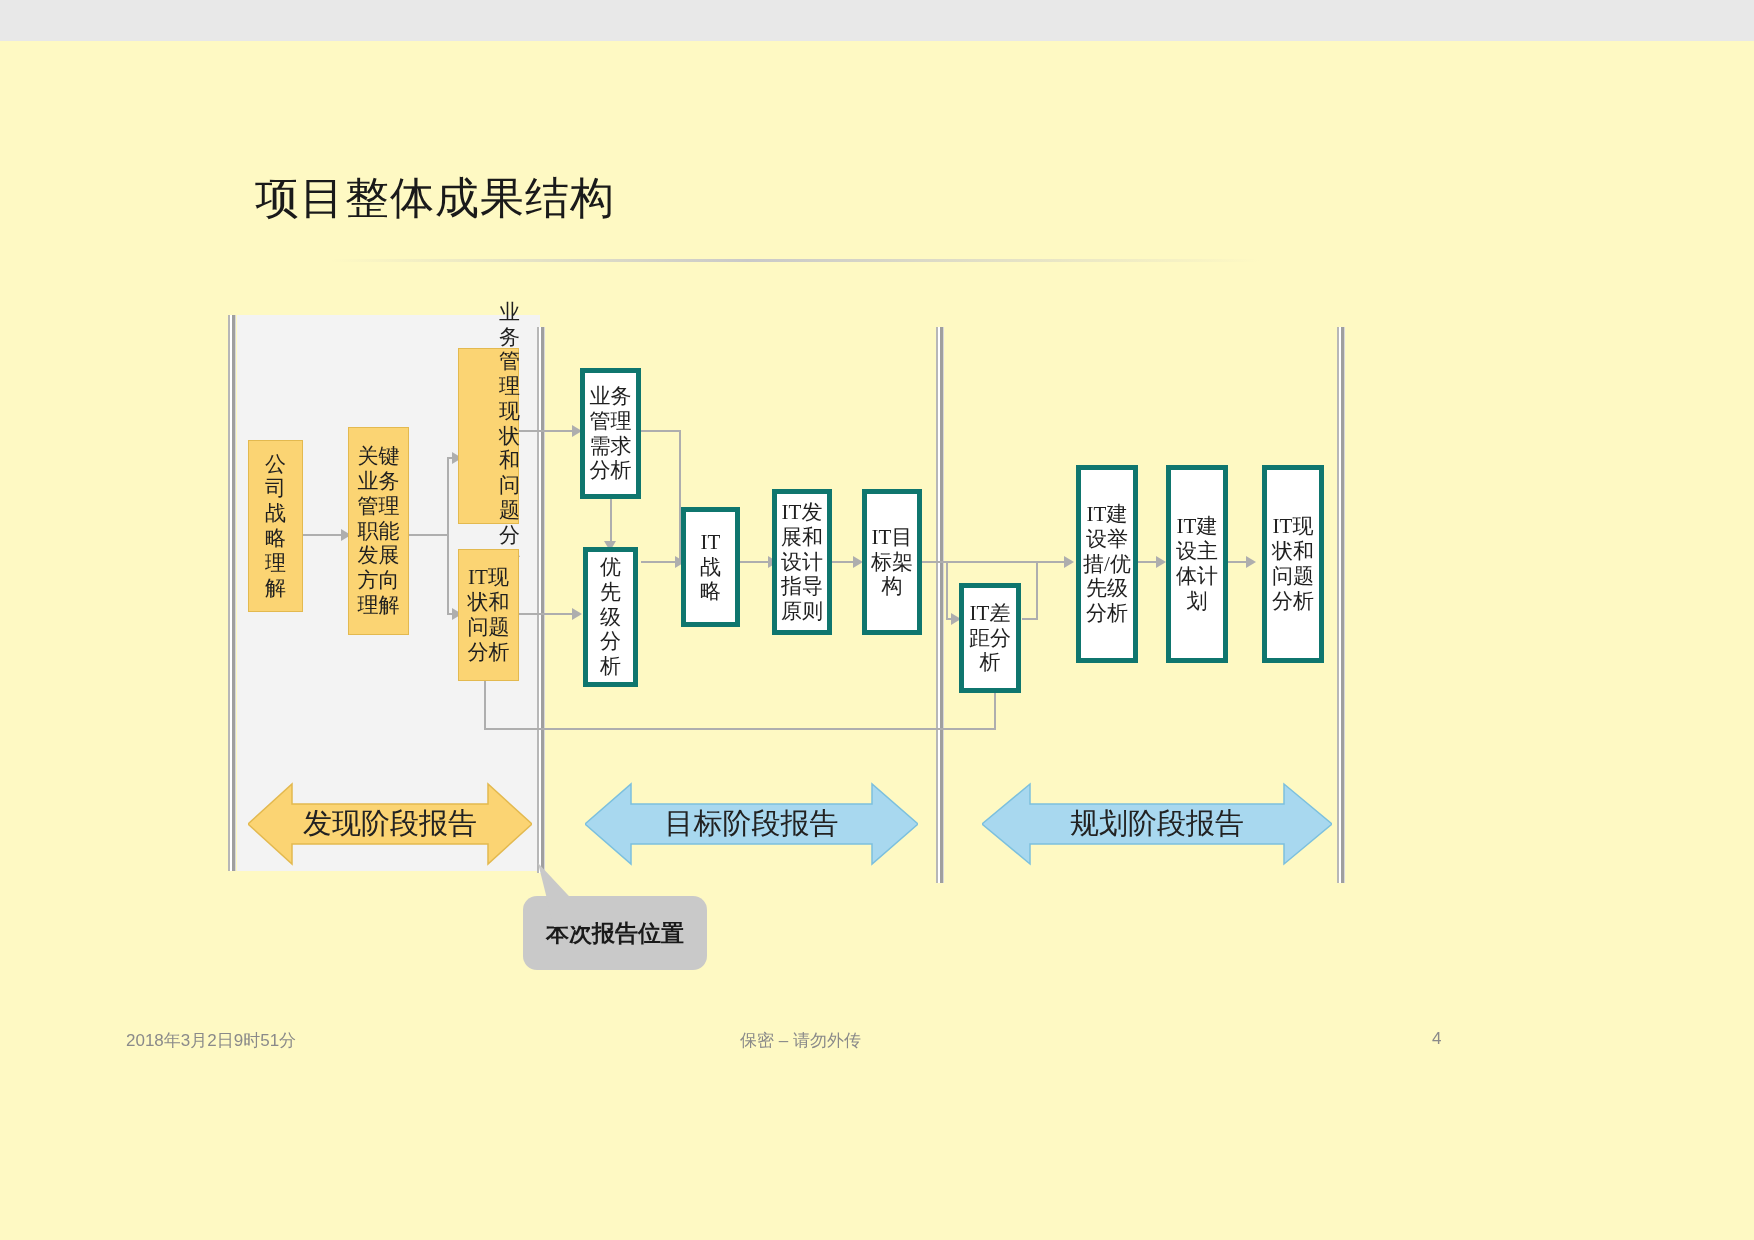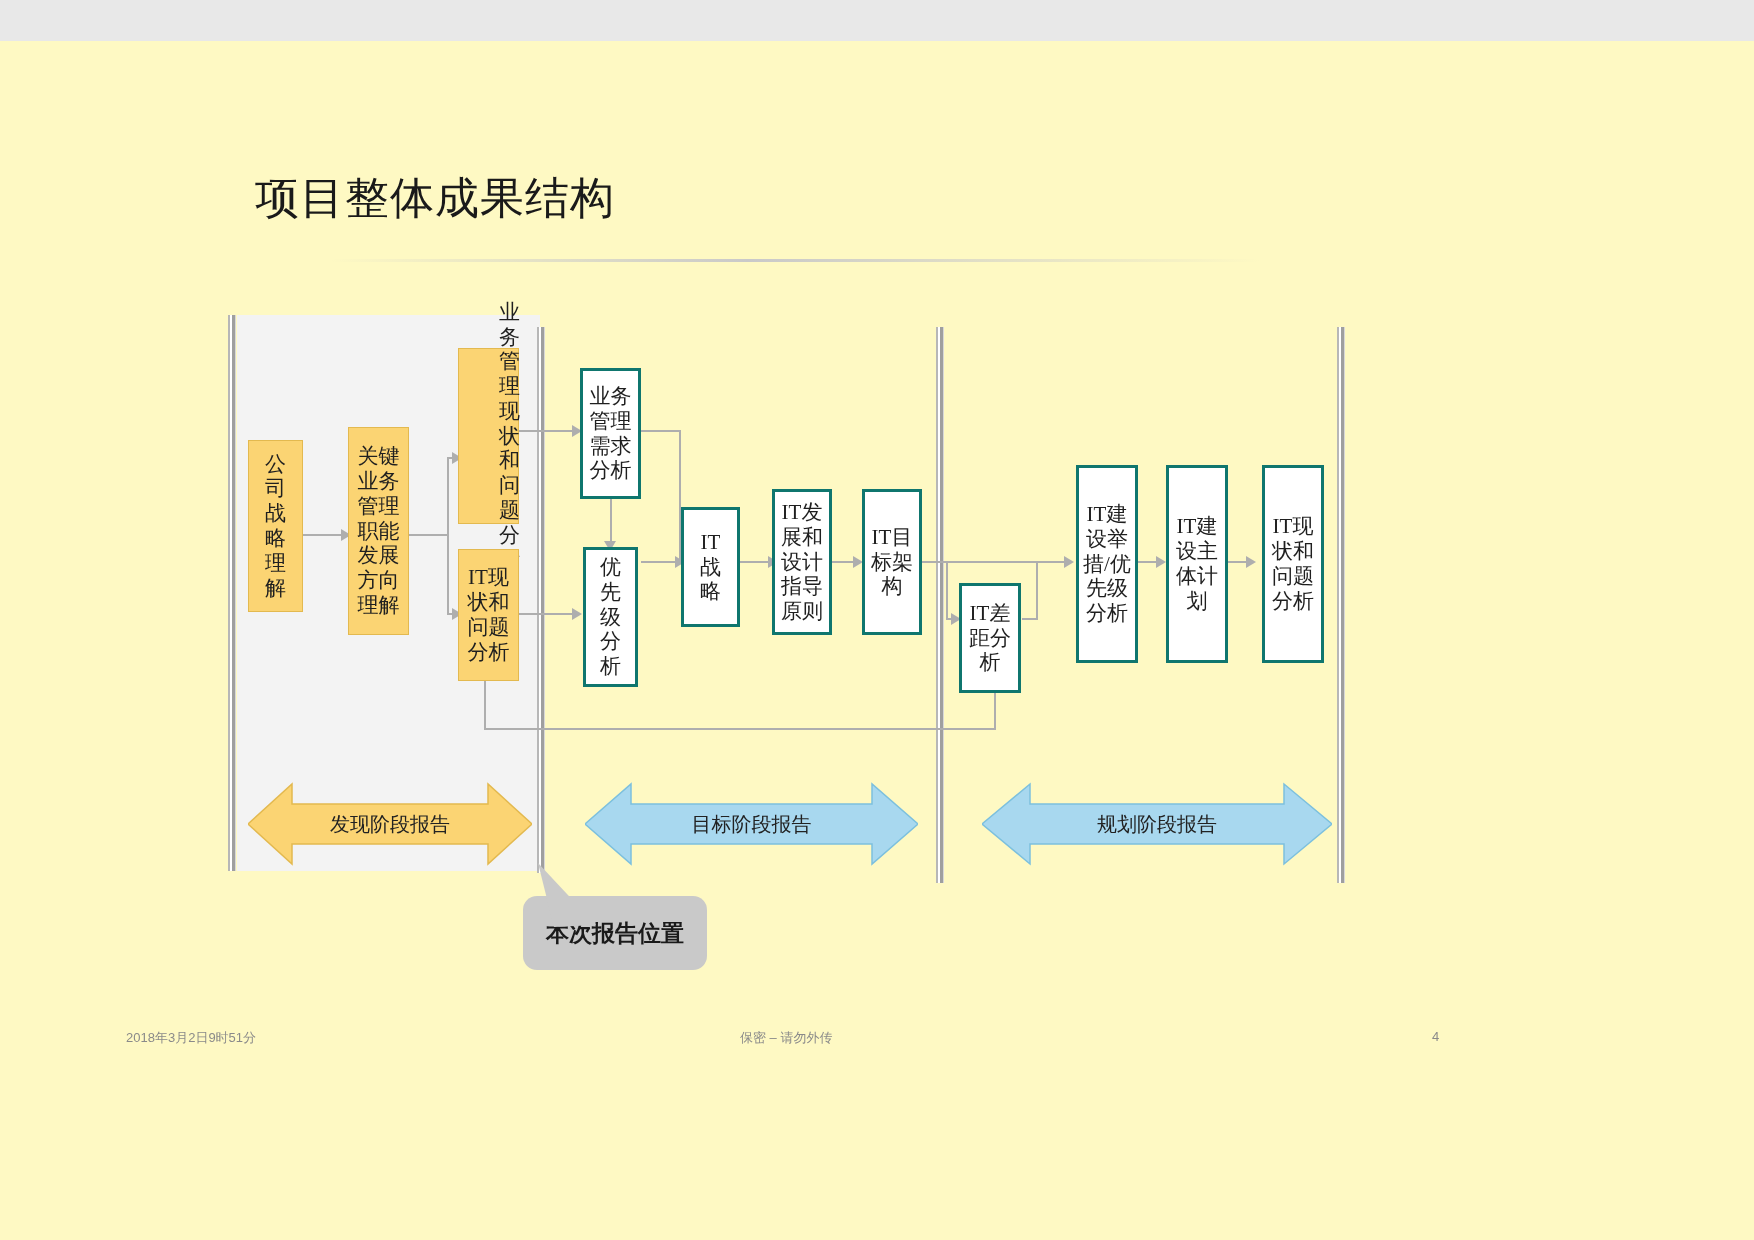--- a/index.html
+++ b/index.html
@@ -75,21 +75,21 @@
     justify-content: center;
     text-align: center;
     font-family: "Liberation Serif", "DejaVu Serif", serif;
     color: #1f1f1f;
     line-height: 1.18;
     font-size: 21px;
     padding: 4px 2px;
   }
   .node.white {
     background: #ffffff;
-    border: 3px solid #0f766e;
+    border: 5px solid #0f766e;
   }
   .node.yellow {
     background: #fbd473;
     border: 1px solid #e3b94f;
   }
   .node .txt {
     display: block;
     width: 100%;
     word-break: break-all;
   }
@@ -123,21 +123,21 @@
     border-bottom: 10px solid #aeaeae;
   }
 
   
   .banner {
     position: absolute;
     display: flex;
     align-items: center;
     justify-content: center;
     font-family: Liberation Serif, serif;
-    font-size: 20px;
+    font-size: 29px;
     color: #222;
     box-sizing: border-box;
   }
   .banner .blabel { position: relative; z-index: 3; }
   .banner .shape {
     position: absolute;
     inset: 0;
     z-index: 1;
   }
 
@@ -156,21 +156,21 @@
   }
   .callout-tail {
     position: absolute;
     z-index: 2;
   }
 
   
   .footer-item {
     position: absolute;
     font-family: "Liberation Sans", "DejaVu Sans", sans-serif;
-    font-size: 13px;
+    font-size: 17px;
     color: #8a8a8a;
     white-space: nowrap;
   }
 </style>
 </head>
 <body>
 
 <div class="slide">
 
   <div class="title">项目整体成果结构</div>

